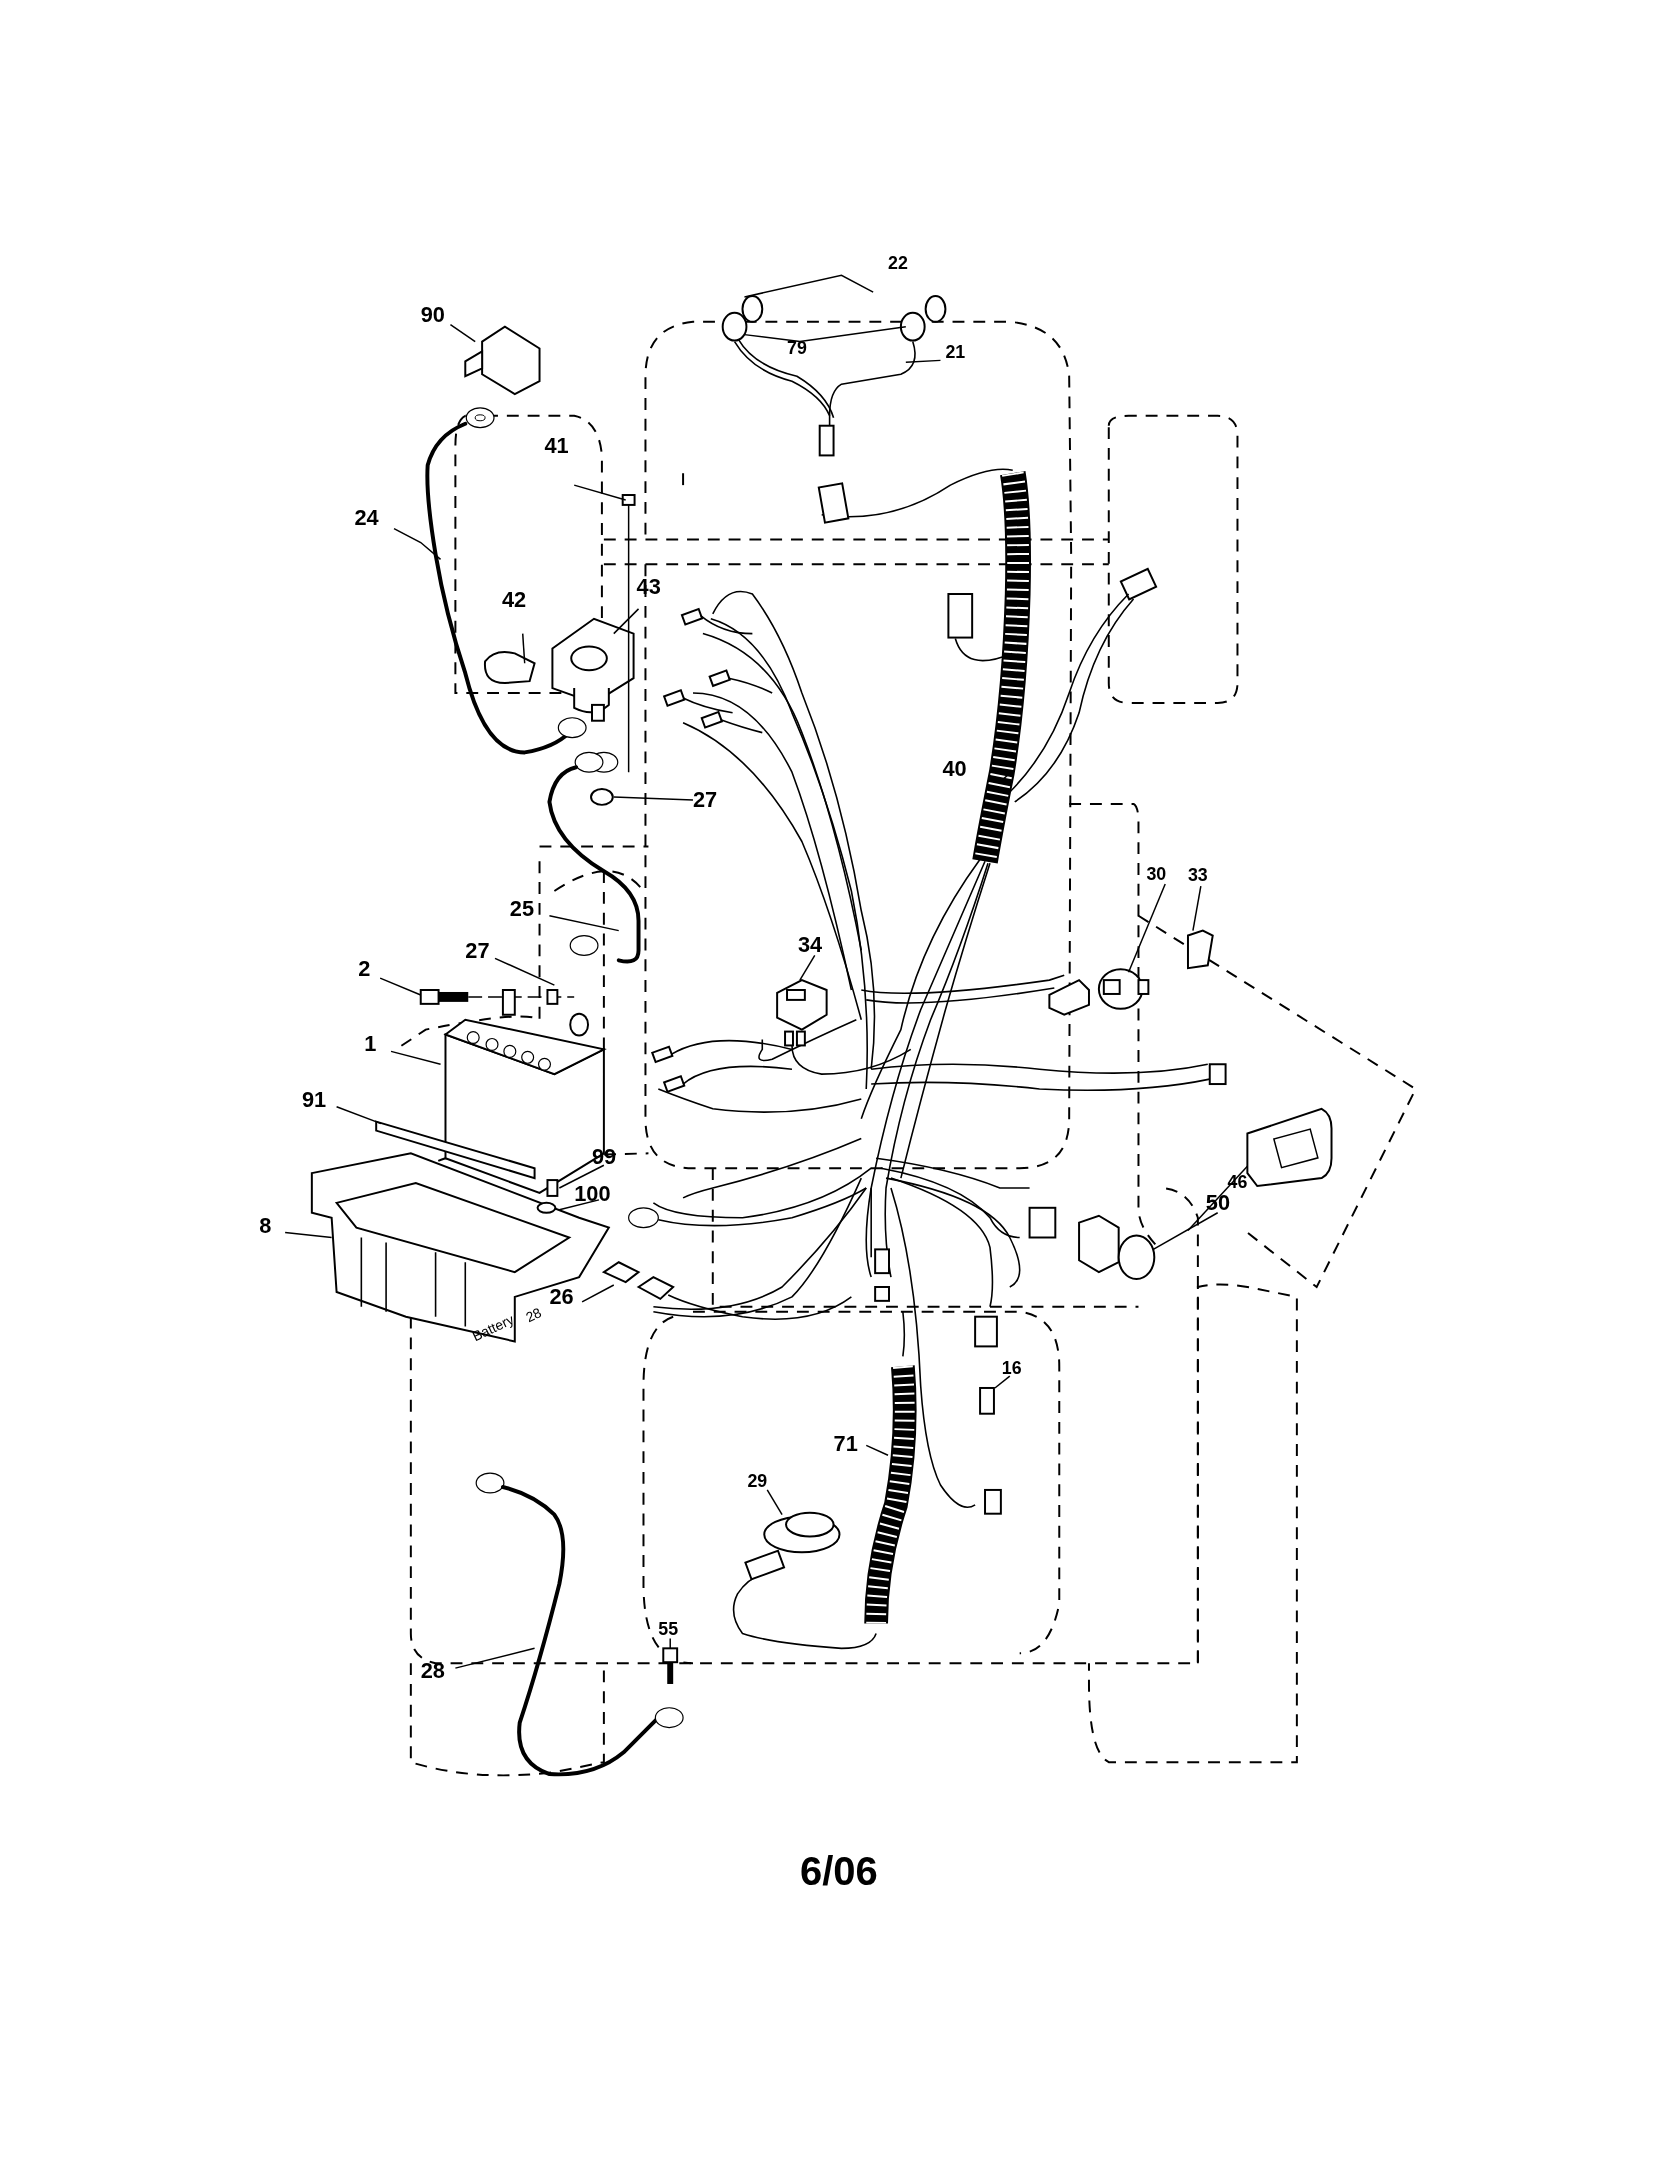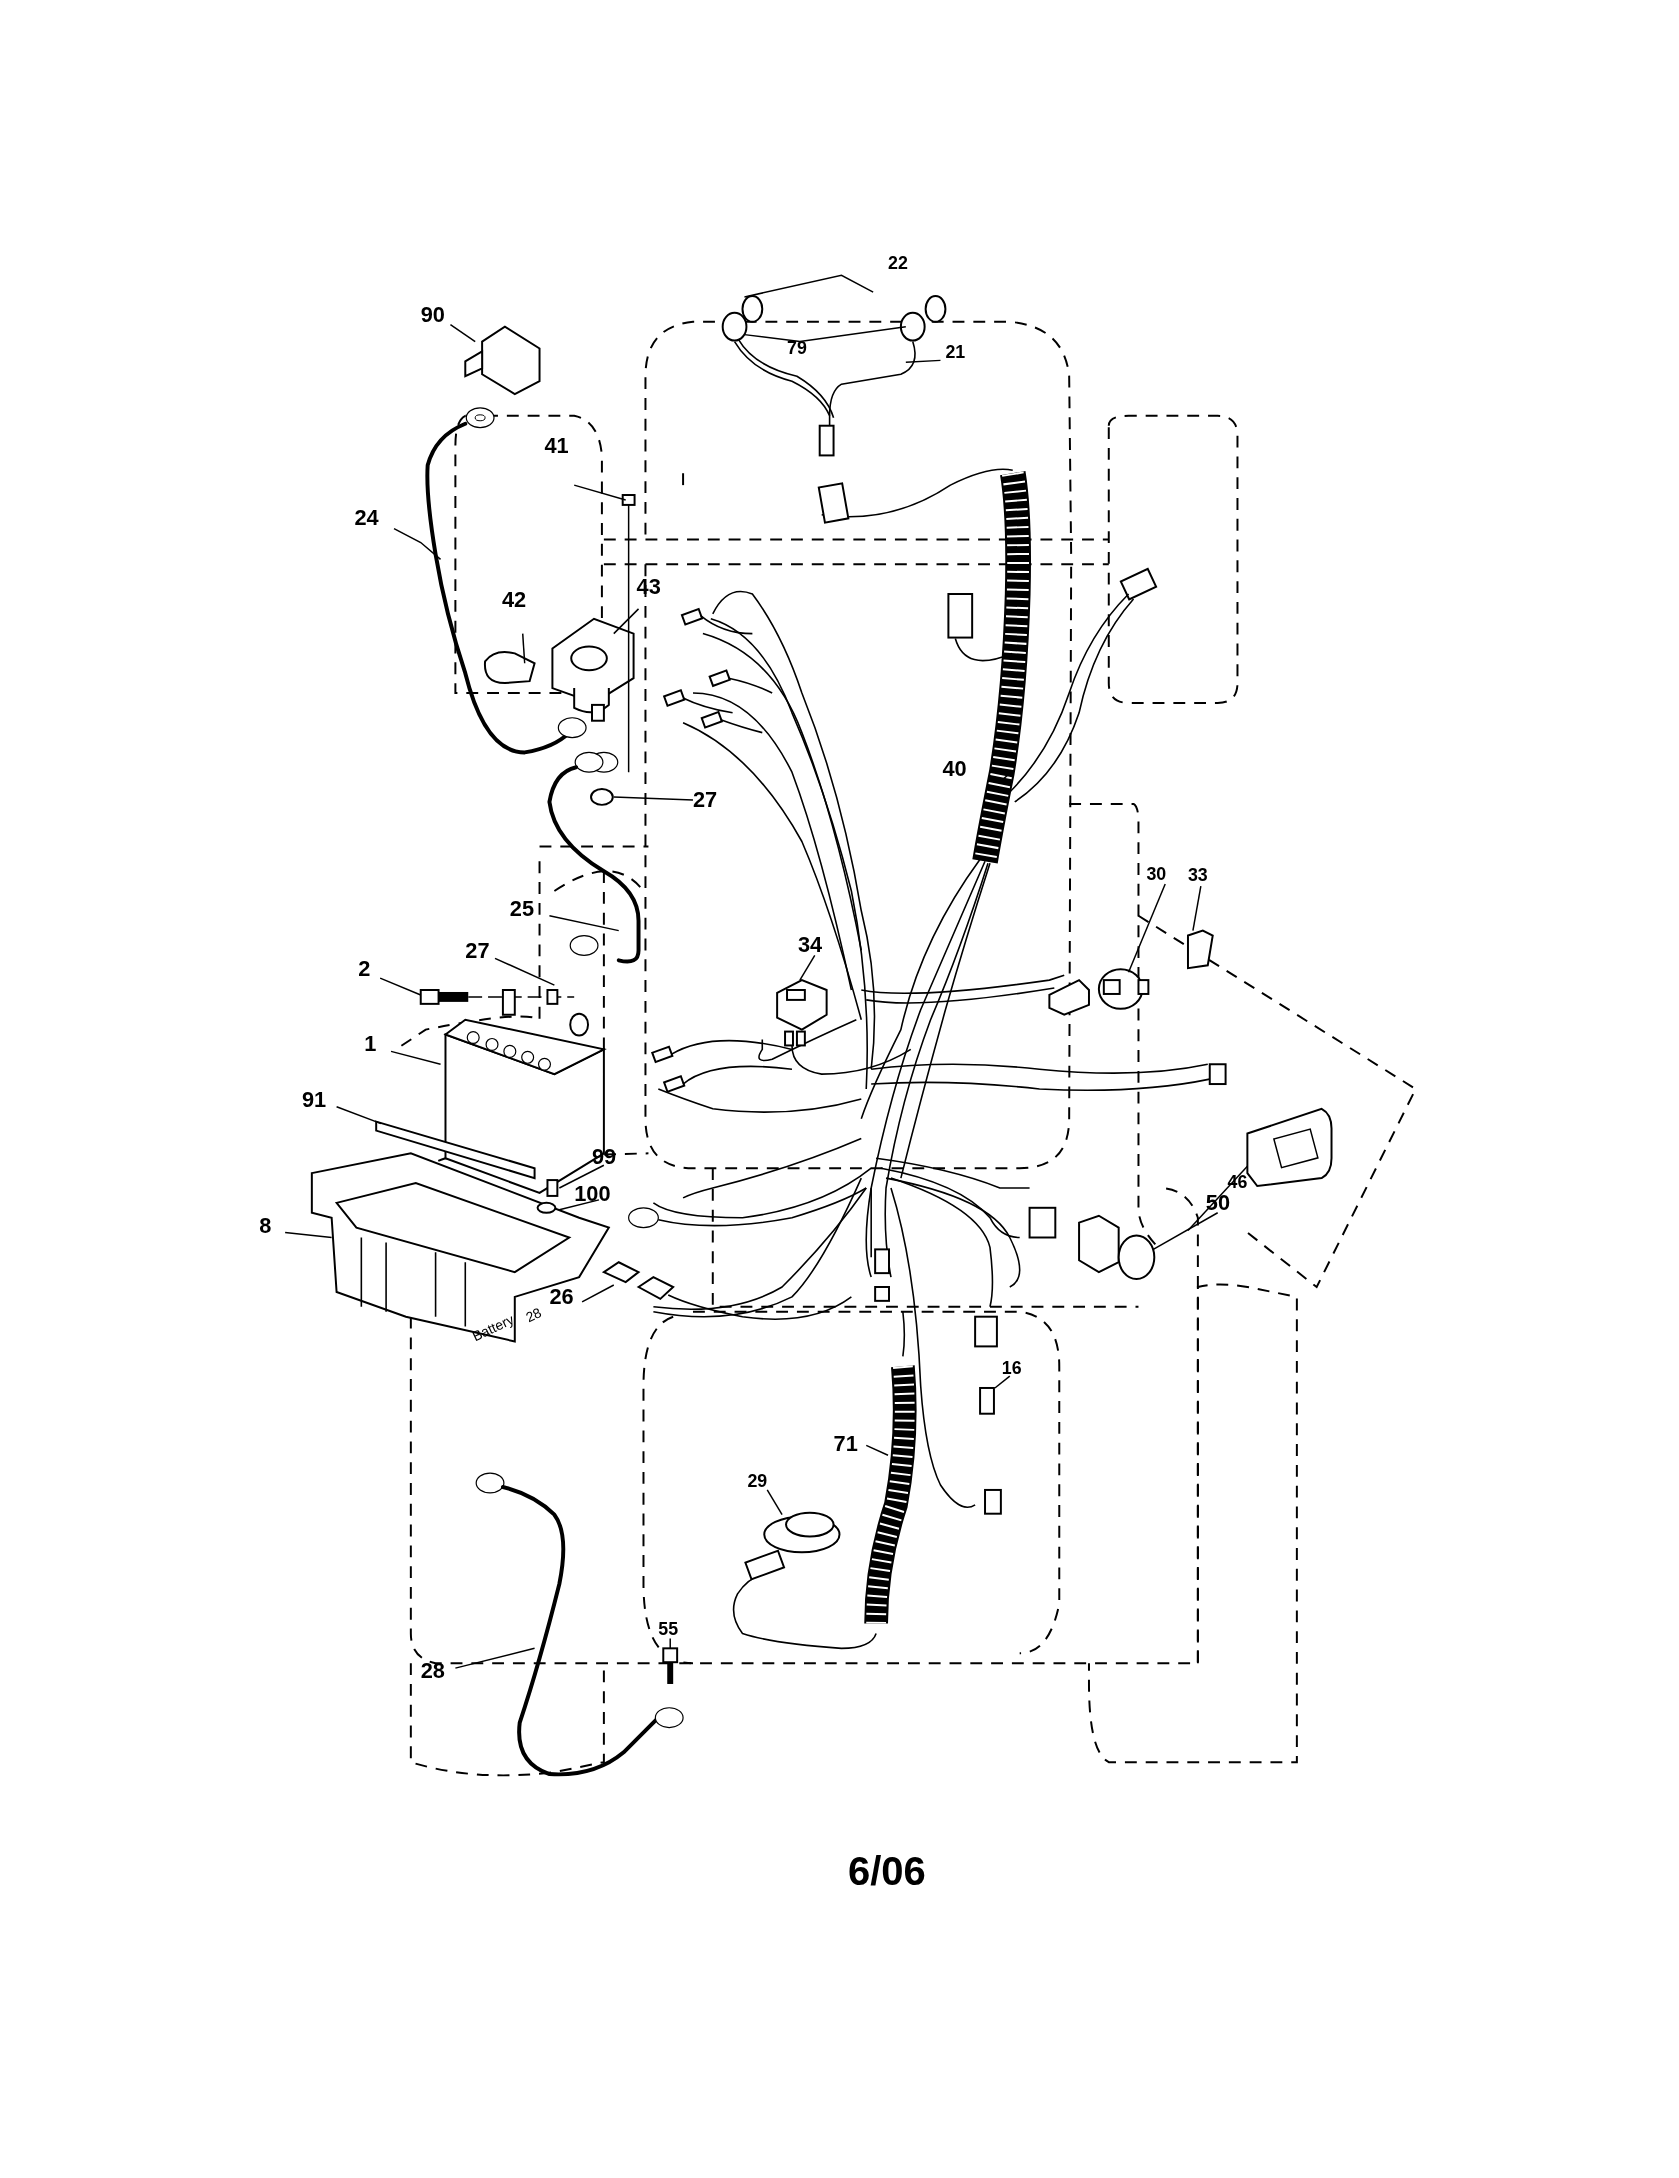--- a/index.html
+++ b/index.html
@@ -6,21 +6,21 @@
     body { width: 1679px; height: 2178px; position: relative; overflow: hidden; font-family: "Liberation Sans", sans-serif; }
     #diagram { position: absolute; left: 0; top: 0; width: 1679px; height: 2178px; }
     .lbl { font-family: "Liberation Sans", sans-serif; font-weight: bold; font-size: 22px; fill: #000; }
     .lbl-sm { font-family: "Liberation Sans", sans-serif; font-weight: bold; font-size: 18px; fill: #000; }
     .dash { fill: none; stroke: #000; stroke-width: 2; stroke-dasharray: 12 9; }
     .wire { fill: none; stroke: #000; stroke-width: 1.6; }
     .cable { fill: none; stroke: #000; stroke-width: 4; stroke-linecap: round; }
     .leader { stroke: #000; stroke-width: 1.5; fill: none; }
     .part { fill: #fff; stroke: #000; stroke-width: 2; }
     .ring { fill: #fff; stroke: #000; stroke-width: 1.2; }
-    #page-date { position: absolute; left: 848px; top: 1849px; font-family: "Liberation Sans", sans-serif; font-weight: bold; font-size: 40px; color: #000; }
+    #page-date { position: absolute; left: 800px; top: 1849px; font-family: "Liberation Sans", sans-serif; font-weight: bold; font-size: 40px; color: #000; }
     #battery-text { font-family: "Liberation Sans", sans-serif; font-size: 14px; fill: #000; }
   </style>
 </head>
 <body>
 
 <svg id="diagram" viewBox="0 0 1696 2200" xmlns="http://www.w3.org/2000/svg">
 
   <g>
     <path class="dash" d="M652,540 L652,380 Q652,330 700,325 L1020,325 Q1075,330 1080,380 L1082,560"></path>
     <path class="dash" d="M610,545 L1120,545 M610,570 L1120,570"></path>

